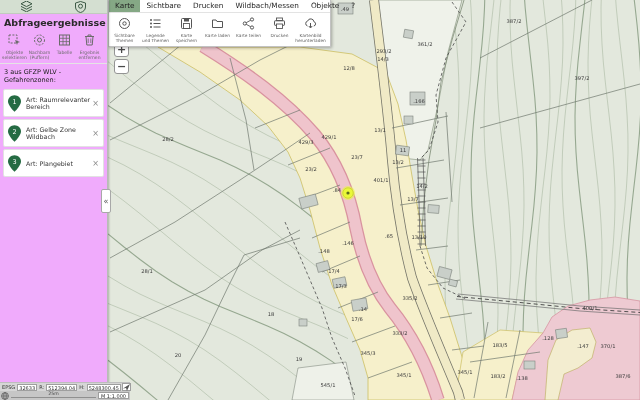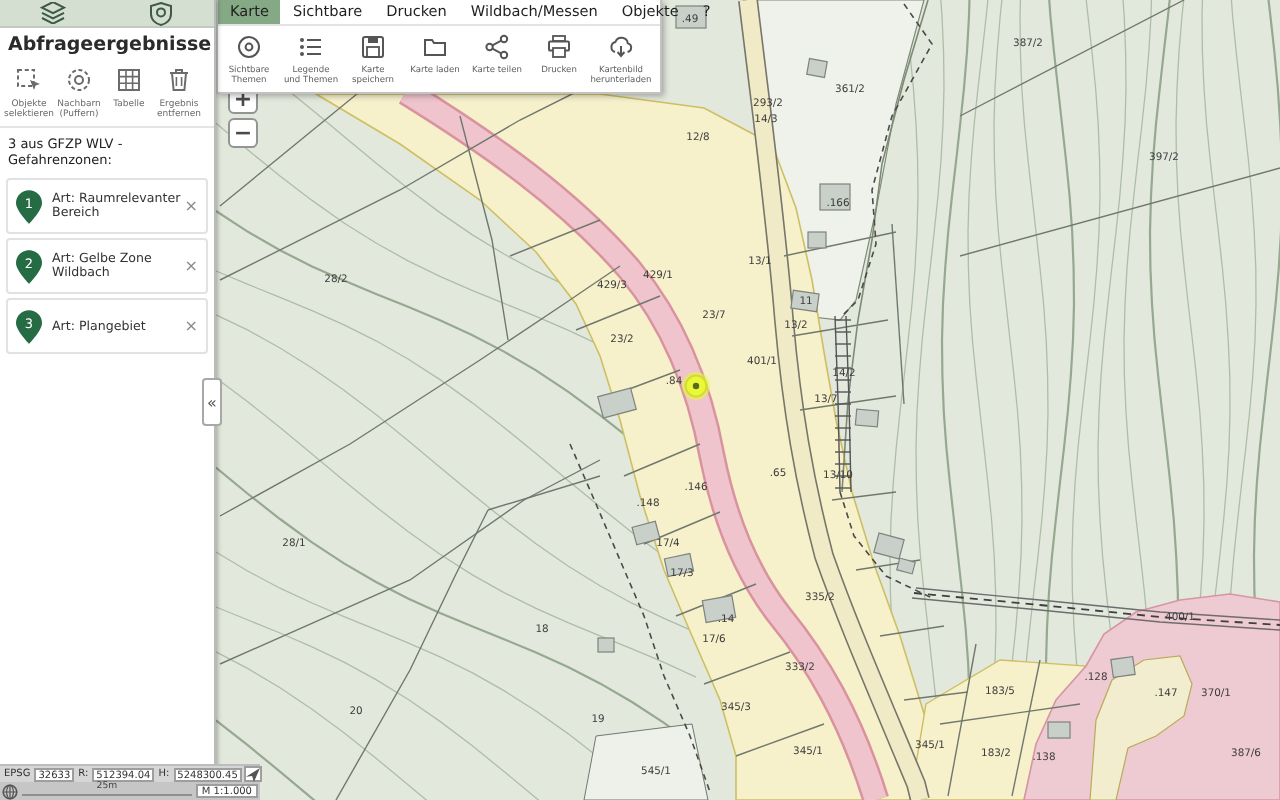--- a/index.html
+++ b/index.html
@@ -3,21 +3,21 @@
 <meta charset="utf-8">
 <style>
   html,body{margin:0;padding:0;background:#888;}
   *{box-sizing:border-box;font-family:"DejaVu Sans","Liberation Sans",sans-serif;}
   #app{position:relative;width:640px;height:400px;overflow:hidden;background:#e3e8dd;}
 
   
   #map-svg{position:absolute;left:0;top:0;z-index:0;}
 
   
-  #sidebar{position:absolute;left:0;top:0;width:108px;height:400px;background:#ffffff;
+  #sidebar{position:absolute;left:0;top:0;width:108px;height:400px;background:#f0abfc;
            border-right:1px solid #b7bcb7;box-shadow:1px 0 2px rgba(0,0,0,.25);z-index:5;}
   #panel-tabs{height:14px;background:#d4dfd1;display:flex;align-items:center;border-bottom:1px solid #c2cabf;}
   .panel-tab{flex:1;display:flex;justify-content:center;align-items:center;height:14px;cursor:pointer;}
   #sidebar-title{font-size:9.5px;font-weight:bold;color:#2b2b2b;padding:3px 0 2px 4px;}
   #sidebar-tools{display:flex;padding:1px 1px 3px 2px;border-bottom:1px solid #e4e4e4;}
   .sb-tool{width:25px;text-align:center;cursor:pointer;}
   .sb-tool .cap{font-size:4.5px;line-height:5px;color:#6b6b6b;}
   #results-header{font-size:6.5px;color:#222;padding:4px 0 3px 4px;}
   .result-item{position:relative;margin:2px 3px;border:1px solid #e2e2e2;border-radius:2px;
                height:28px;display:flex;align-items:center;background:#fff;}

